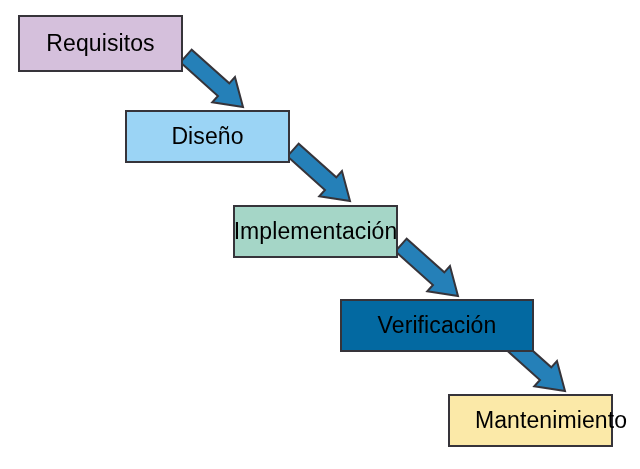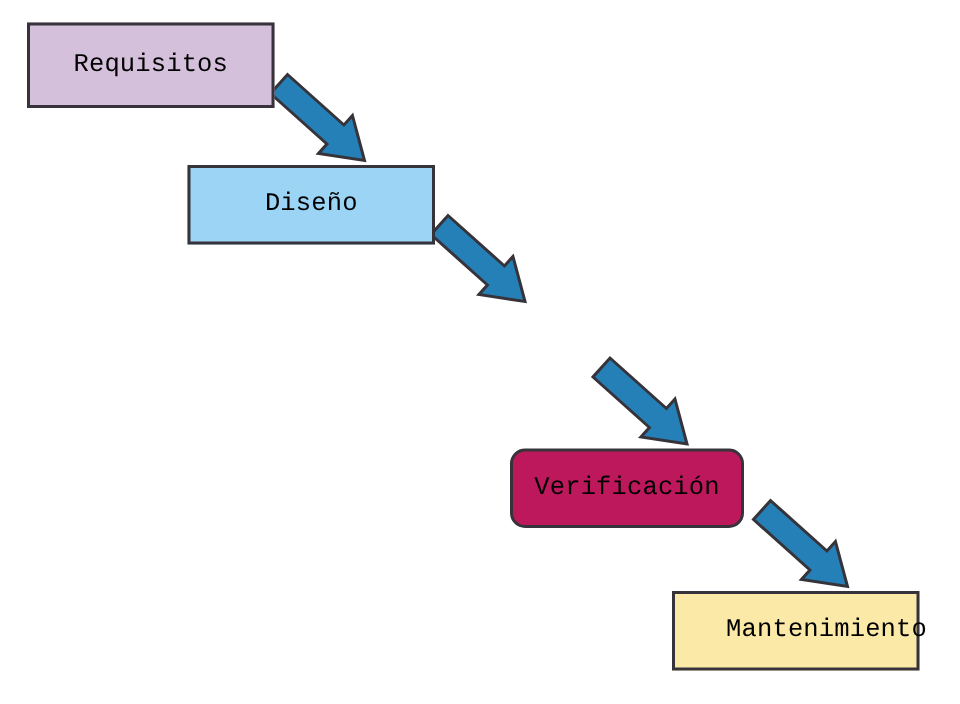--- a/index.html
+++ b/index.html
@@ -21,22 +21,22 @@
   .stage-box {
     position: absolute;
     box-sizing: border-box;
     border: 2px solid #36343a;
     display: flex;
     align-items: center;
     justify-content: center;
     z-index: 2;
   }
   .stage-label {
-    font-family: Liberation Mono, monospace;
-    font-size: 17px;
+    font-family: Liberation Sans, sans-serif;
+    font-size: 23px;
     line-height: 1;
     color: #000000;
     white-space: nowrap;
     letter-spacing: 0.1px;
   }
   #arrow-layer {
     position: absolute;
     left: 0;
     top: 0;
     width: 640px;
@@ -57,22 +57,25 @@
     </svg>
 
   <div class="stage-box" id="box-0" style="left: 18px; top: 15px; width: 165px; height: 57px; background: rgb(213, 192, 220); border-color: rgb(54, 52, 58); border-width: 2px;">
     <span class="stage-label">Requisitos</span>
   </div>
 
   <div class="stage-box" id="box-1" style="left: 125px; top: 110px; width: 165px; height: 53px; background: rgb(155, 212, 245); border-color: rgb(54, 52, 58); border-width: 2px; text-align: center;">
     <span class="stage-label">Diseño</span>
   </div>
 
+  <div class="stage-box" id="box-2" style="left: 233px; top: 205px; width: 165px; height: 53px; background: rgb(165, 214, 199); border-color: rgb(54, 52, 58); border-width: 2px;">
+    <span class="stage-label">Implementación</span>
+  </div>
 
-  <div class="stage-box" id="box-3" style="left: 340px; top: 299px; width: 156px; height: 53px; background: #be185d; border-color: rgb(54, 52, 58); border-width: 2px; border-radius: 10px;">
+  <div class="stage-box" id="box-3" style="left: 340px; top: 299px; width: 194px; height: 53px; background: #0369a1; border-color: rgb(54, 52, 58); border-width: 2px;">
     <span class="stage-label">Verificación</span>
   </div>
 
   <div class="stage-box" id="box-4" style="left: 448px; top: 394px; width: 165px; height: 53px; background: rgb(251, 233, 168); border-color: rgb(54, 52, 58); border-width: 2px; padding-left: 41px;">
     <span class="stage-label">Mantenimiento</span>
   </div>
 
 </div>
 
 </body></html>

